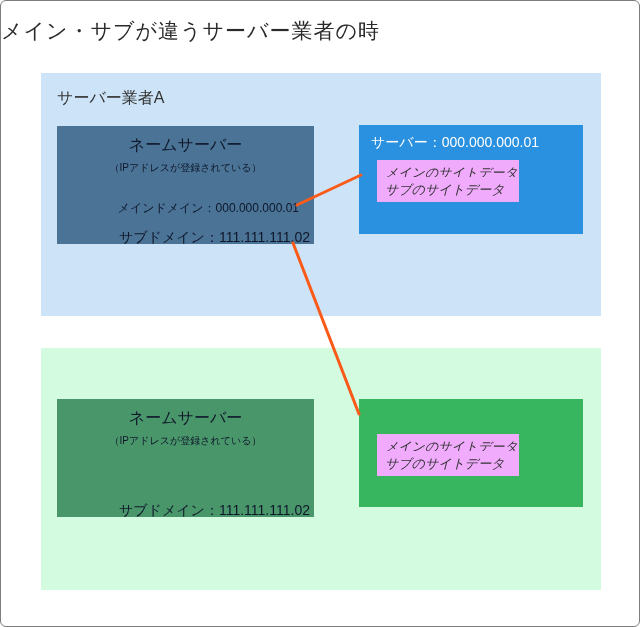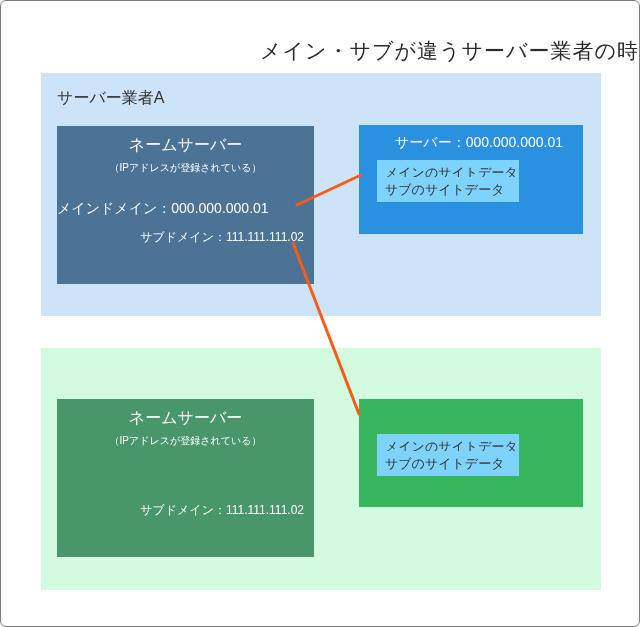--- a/index.html
+++ b/index.html
@@ -8,58 +8,58 @@
   .frame{
     position:relative;
     width:640px;height:627px;
     background:#ffffff;
     border:1px solid var(--frame-border,#7d7d7d);
     border-radius:6px;
     overflow:hidden;
   }
   .title{
     position:absolute;top:16px;left:0;width:100%;
-    text-align:right;
+    text-align:left;
     font-size:21px;
     color:#2b2b2b;
     letter-spacing:1px;
-    margin-top:20px;
   }
   .group{
     position:absolute;left:40px;width:560px;
   }
   .group-a{top:72px;height:243px;background:var(--light-blue,#cde4f8);}
   .group-b{top:347px;height:242px;background:var(--light-green,#d2fbdf);}
   .group-label{
     position:absolute;left:16px;top:15px;
     font-size:16px;color:#333;
   }
   .ns-box{
-    position:absolute;left:16px;width:257px;height:158px;
-    color:#ffffff;
+    position:absolute;left:16px;width:257px;height:118px;
+    color:#0f172a;
     text-decoration:underline;
   }
   .group-a .ns-box{top:53px;background:var(--slate-blue,#4a7396);}
   .group-b .ns-box{top:51px;background:var(--dark-green,#4a966b);}
   .ns-title{position:absolute;top:9px;left:0;width:100%;text-align:center;font-size:16px;}
   .ns-note{position:absolute;top:35px;left:0;width:100%;text-align:center;font-size:10px;}
-  .ns-main{position:absolute;top:74px;left:0;width:100%;text-align:left;padding-right:15px;font-size:14px;}
-  .ns-sub{position:absolute;top:103px;left:0;width:100%;text-align:right;padding-right:10px;font-size:12px;}
+  .ns-main{position:absolute;top:74px;left:0;width:100%;text-align:right;padding-right:15px;font-size:12px;}
+  .ns-sub{position:absolute;top:103px;left:0;width:100%;text-align:right;padding-right:4px;font-size:14px;}
   .srv-box{
     position:absolute;left:318px;width:224px;
     color:#fff;
   }
   .group-a .srv-box{top:52px;height:109px;background:var(--bright-blue,#2a90e0);}
   .group-b .srv-box{top:51px;height:108px;background:var(--bright-green,#37b55f);}
-  .srv-label{position:absolute;left:12px;top:9px;font-size:14px;margin-left:24px;}
+  .srv-label{position:absolute;left:12px;top:9px;font-size:14px;}
   .data-box{
     position:absolute;left:18px;width:142px;height:25px;
-    background:#7dd3fc;color:#333;
+    background:#f0abfc;color:#333;
     font-size:13px;line-height:25px;
     padding-left:8px;
+    font-style:italic;
   }
   .data-box.main{top:35px;}
   .data-box.sub{top:52px;}
   .connectors{
     position:absolute;top:0;left:0;width:640px;height:627px;
     pointer-events:none;
   }
 </style>
 </head>
 <body>

